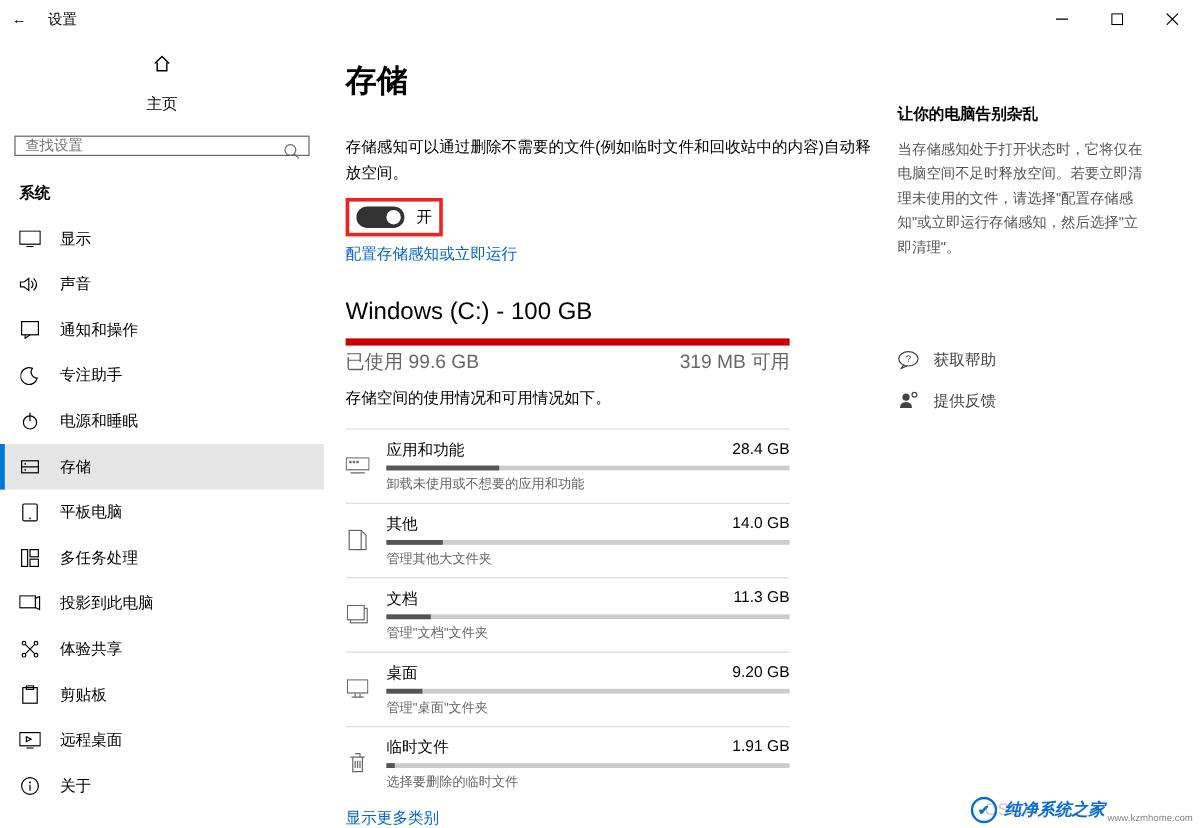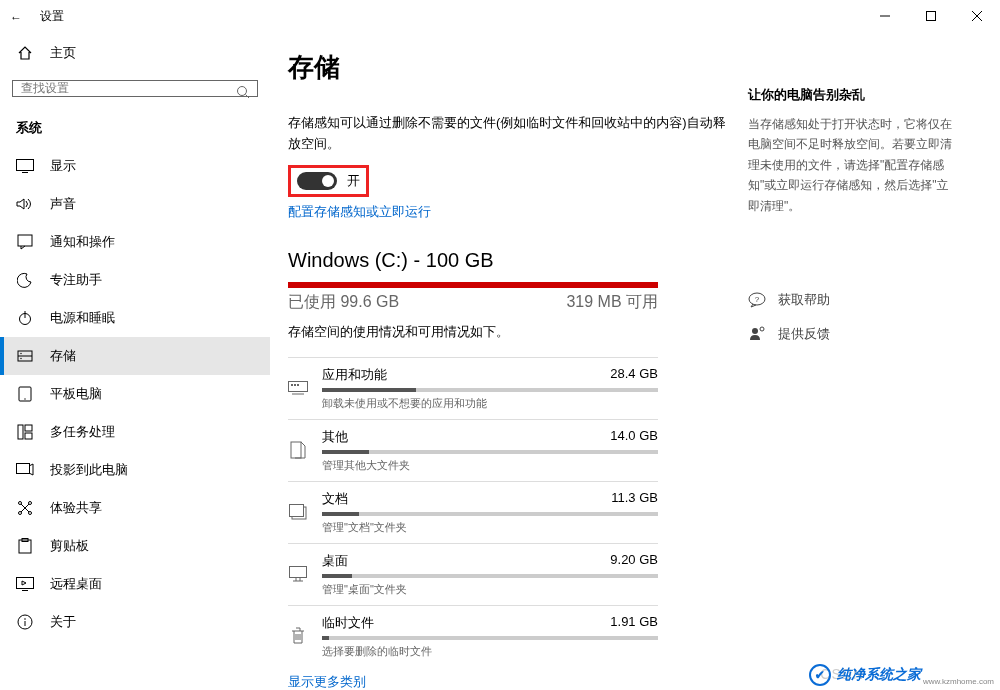--- a/index.html
+++ b/index.html
@@ -3,21 +3,21 @@
 <meta charset="utf-8">
 <style>
 * { margin: 0; padding: 0; box-sizing: border-box; font-family: "Microsoft YaHei", "Segoe UI", sans-serif; }
 body { width: 1000px; height: 690px; background: #fff; overflow: hidden; position: relative; color: #000; }
 .titlebar { height: 32px; display: flex; align-items: center; justify-content: space-between; padding-left: 10px; }
 .titlebar-left { display: flex; align-items: center; gap: 18px; font-size: 12px; color: #000; }
 .titlebar-right { display: flex; }
 .win-btn { width: 46px; height: 32px; display: flex; align-items: center; justify-content: center; font-size: 10px; color: #000; }
 .main { display: flex; height: 658px; }
 .sidebar { width: 270px; padding: 4px 0 0 0; border-right: 0; }
-.home-row { display: flex; align-items: center; gap: 16px; padding: 8px 16px; font-size: 13px; }
+.home-row { display: flex; align-items: center; gap: 16px; padding: 8px 16px; font-size: 13px; flex-direction: column; }
 .search-wrap { margin: 8px 12px 18px 12px; position: relative; }
 .search-input { width: 100%; height: 17px; border: 1px solid #666; padding: 0 30px 0 8px; font-size: 12px; background: #fff; }
 .search-icon { position: absolute; right: 8px; top: 7px; color: #666; }
 .section-label { font-size: 13px; padding: 4px 16px 10px; font-weight: 600; }
 .nav-item { display: flex; align-items: center; gap: 16px; padding: 10px 16px 10px 16px; font-size: 13px; position: relative; }
 .nav-item.active { background: #e6e6e6; }
 .nav-item.active::before { content: ""; position: absolute; left: 0; top: 0; bottom: 0; width: 4px; background: #0078d4; }
 .nav-icon { width: 18px; height: 18px; display: flex; align-items: center; justify-content: center; color: #000; }
 .content { flex: 1; display: flex; padding: 18px 0 0 18px; overflow: hidden; }
 .content-main { width: 440px; }

